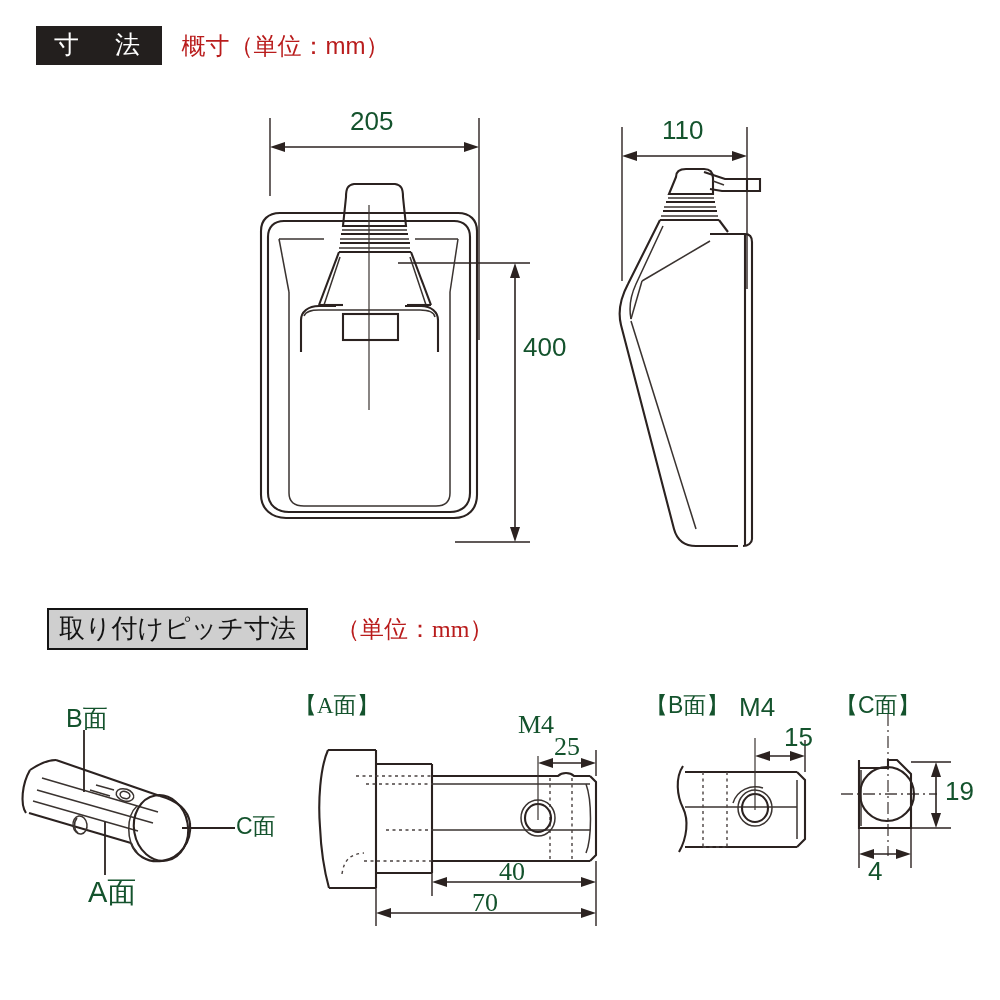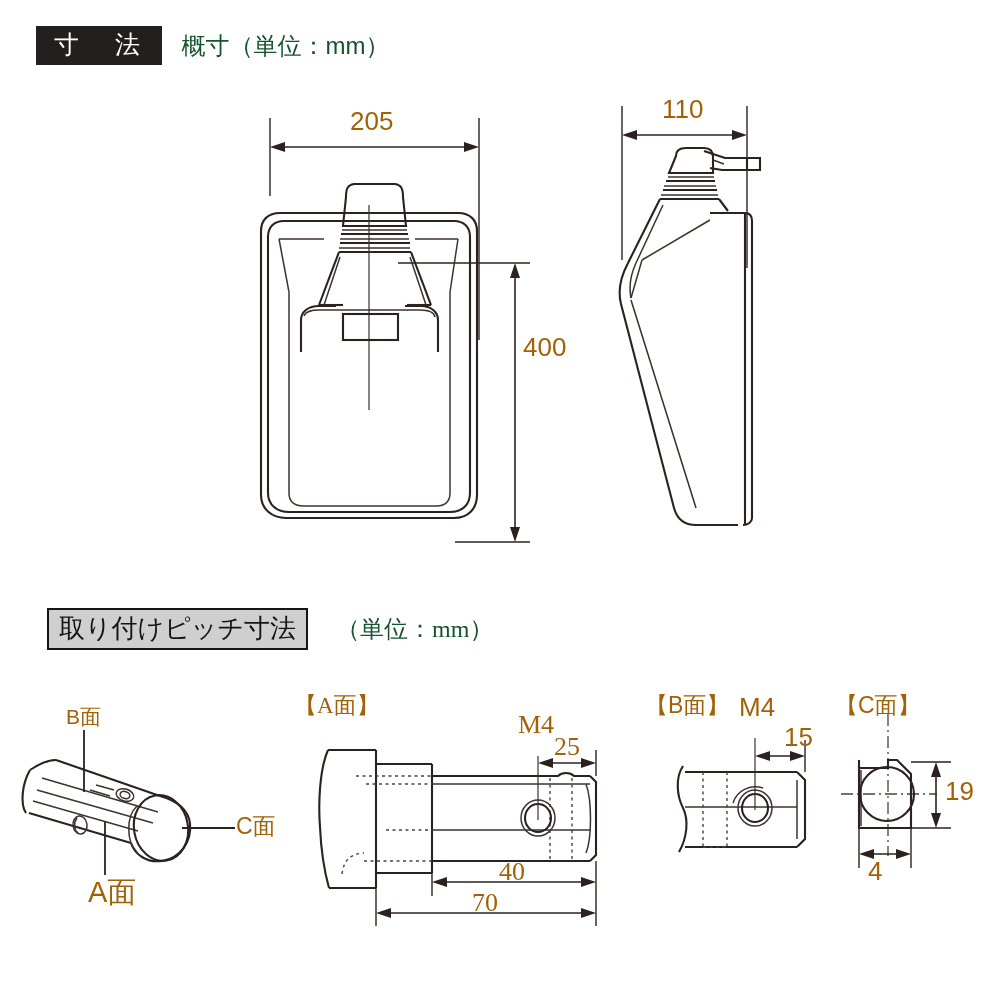--- a/index.html
+++ b/index.html
@@ -47,29 +47,29 @@
     border: 2px solid #141414;
     font-size: 26px;
     padding: 5px 10px 7px 10px;
     line-height: 1;
     white-space: nowrap;
   }
   .sec-sub {
     font-size: 24px;
     margin-left: 20px;
     white-space: nowrap;
-    color: #14532d;
+    color: #b91c1c;
   }
   #sec2-head .sec-sub { margin-left: 28px; font-family: Liberation Serif, serif; }
 
   
   .lbl {
     position: absolute;
     font-size: 26px;
-    color: #a16207;
+    color: #14532d;
     white-space: nowrap;
     line-height: 1;
   }
   .lbl.jp { font-size: 21px; }
 
   svg { display: block; }
   .ln   { fill: none; stroke: #2b2220; stroke-width: 2.1; }
   .ln-t { fill: none; stroke: #3a3330; stroke-width: 1.5; }
   .ln-x { fill: none; stroke: #3a3330; stroke-width: 1.2; }
   .dim  { fill: none; stroke: #2b2220; stroke-width: 1.6; }
@@ -153,21 +153,21 @@
       </g>
 
       <path class="ln-x" d="M129 105 L129 310"></path>
 
       <rect class="ln" x="103" y="214" width="55" height="26"></rect>
     </svg>
     <div class="lbl" style="left:110px;top:8px;">205</div>
     <div class="lbl" style="left:283px;top:234px;">400</div>
   </div>
 
-  <div style="position:absolute;left:600px;top:88px;width:220px;height:480px;">
+  <div style="position:absolute;left:600px;top:109px;width:220px;height:480px;">
     <svg width="220" height="480" viewBox="0 0 220 480">
       <g>
         <path class="ext" d="M22 18 L22 172"></path>
         <path class="ext" d="M147 18 L147 180"></path>
         <path class="dim" d="M26 47 L143 47"></path>
         <path class="arrowfill" d="M22 47 L37 42 L37 52 Z"></path>
         <path class="arrowfill" d="M147 47 L132 42 L132 52 Z"></path>
       </g>
 
       <g>
@@ -237,21 +237,21 @@
 
       <g>
         <ellipse class="ln-t" cx="60" cy="125" rx="7" ry="9" transform="rotate(-8 60 125)"></ellipse>
         <path class="ln-t" d="M57 118 C53 123 54 130 58 133"></path>
       </g>
 
       <path class="leader" d="M64 30 L64 92"></path>
       <path class="leader" d="M85 175 L85 122"></path>
       <path class="leader" d="M215 128 L162 128"></path>
     </svg>
-    <div class="lbl jp" style="left:46px;top:6px;font-size:21px;">B面</div>
+    <div class="lbl jp" style="left:46px;top:6px;font-size:25px;">B面</div>
     <div class="lbl jp" style="left:68px;top:178px;font-size:29px;">A面</div>
     <div class="lbl jp" style="left:216px;top:115px;font-size:23px;">C面</div>
   </div>
 
   <div style="position:absolute;left:290px;top:690px;width:340px;height:250px;font-family:Liberation Serif, serif;">
     <svg width="340" height="250" viewBox="0 0 340 250">
 
       <g>
         <path class="ln" d="M38 60 C30 78 28 112 30 137 C31 160 34 180 39 198"></path>
         <path class="ln" d="M38 60 L86 60"></path>

